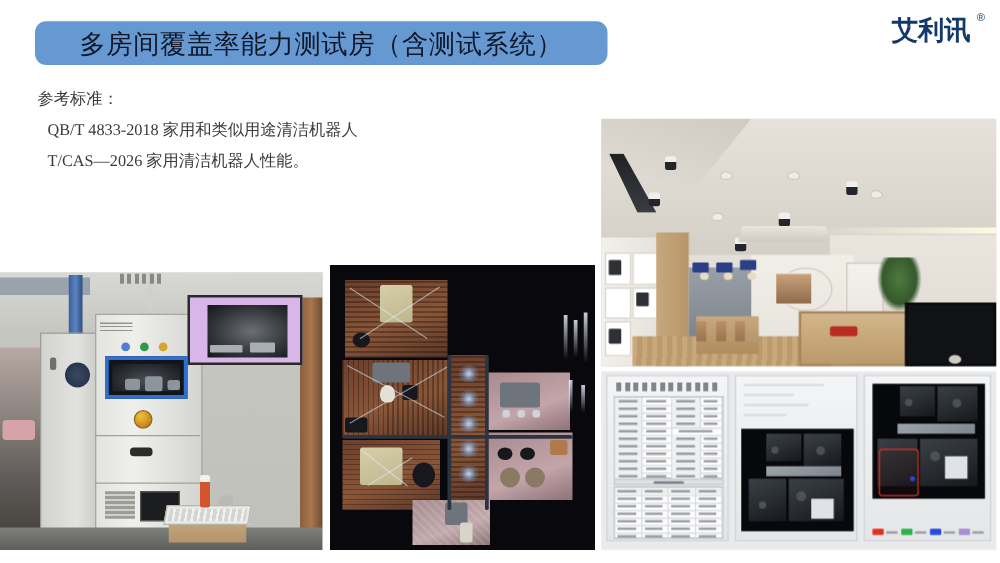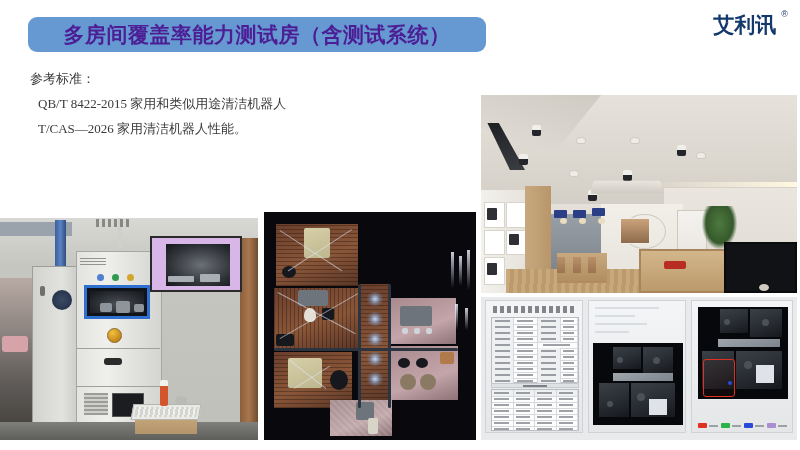--- a/index.html
+++ b/index.html
@@ -25,24 +25,24 @@
     height: 35px;
     background: #6699d1;
     border-radius: 9px;
     display: flex;
     align-items: center;
     justify-content: center;
   }
   #title-text {
     font-family: "Liberation Serif", "DejaVu Serif", serif;
     font-size: 21px;
-    color: #4c1d95;
+    color: #0f172a;
     letter-spacing: 0.5px;
     white-space: nowrap;
-    font-weight: 700;
+    font-weight: 400;
   }
 
   
   #brand-logo {
     position: absolute;
     right: 12px;
     top: 14px;
     display: flex;
     align-items: flex-start;
     gap: 5px;
@@ -523,21 +523,21 @@
   <span id="title-text">多房间覆盖率能力测试房（含测试系统）</span>
 </div>
 
 <div id="brand-logo">
   <span id="brand-cjk">艾利讯</span>
   <span id="brand-reg">®</span>
 </div>
 
 <div id="standards-block">
   <div id="standards-heading">参考标准：</div>
-  <div class="standard-line">QB/T 8422-2015 家用和类似用途清洁机器人</div>
+  <div class="standard-line">QB/T 4833-2018 家用和类似用途清洁机器人</div>
   <div class="standard-line">T/CAS—2026 家用清洁机器人性能。</div>
 </div>
 
 <div class="photo" id="photo-equipment-rack">
   <div class="rack-wall"></div>
   <div class="rack-clutter"></div>
   <div class="rack-clutter-pink"></div>
   <div class="rack-right-wood"></div>
   <div class="rack-shelf"></div>
   <div class="rack-blue-post"></div>

